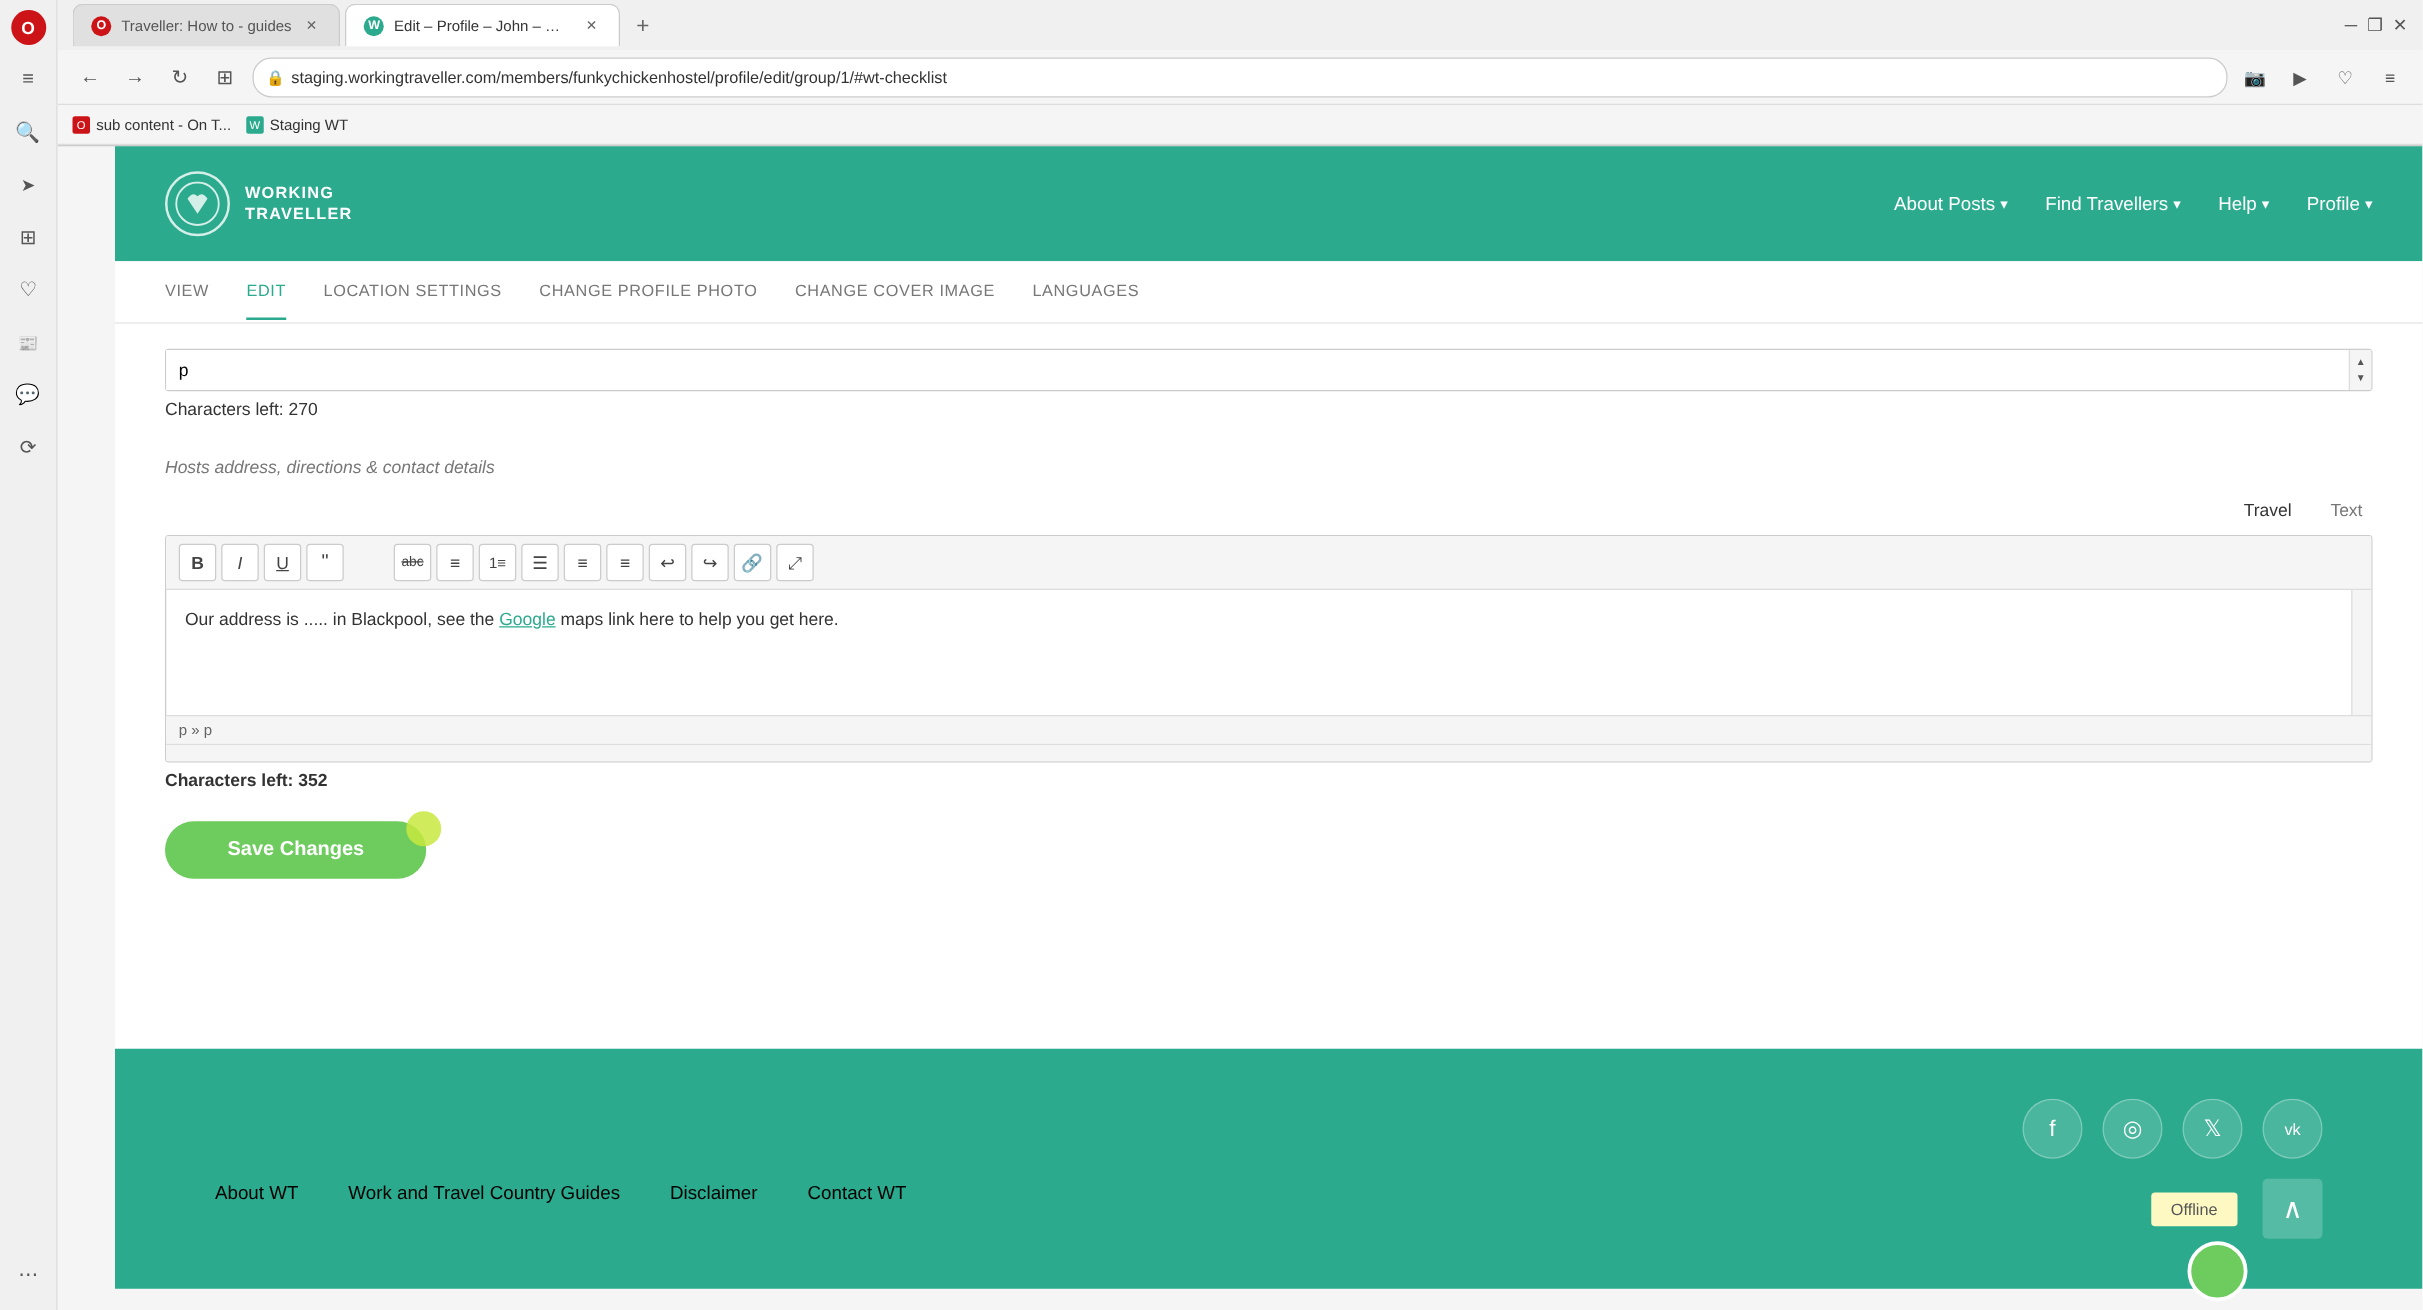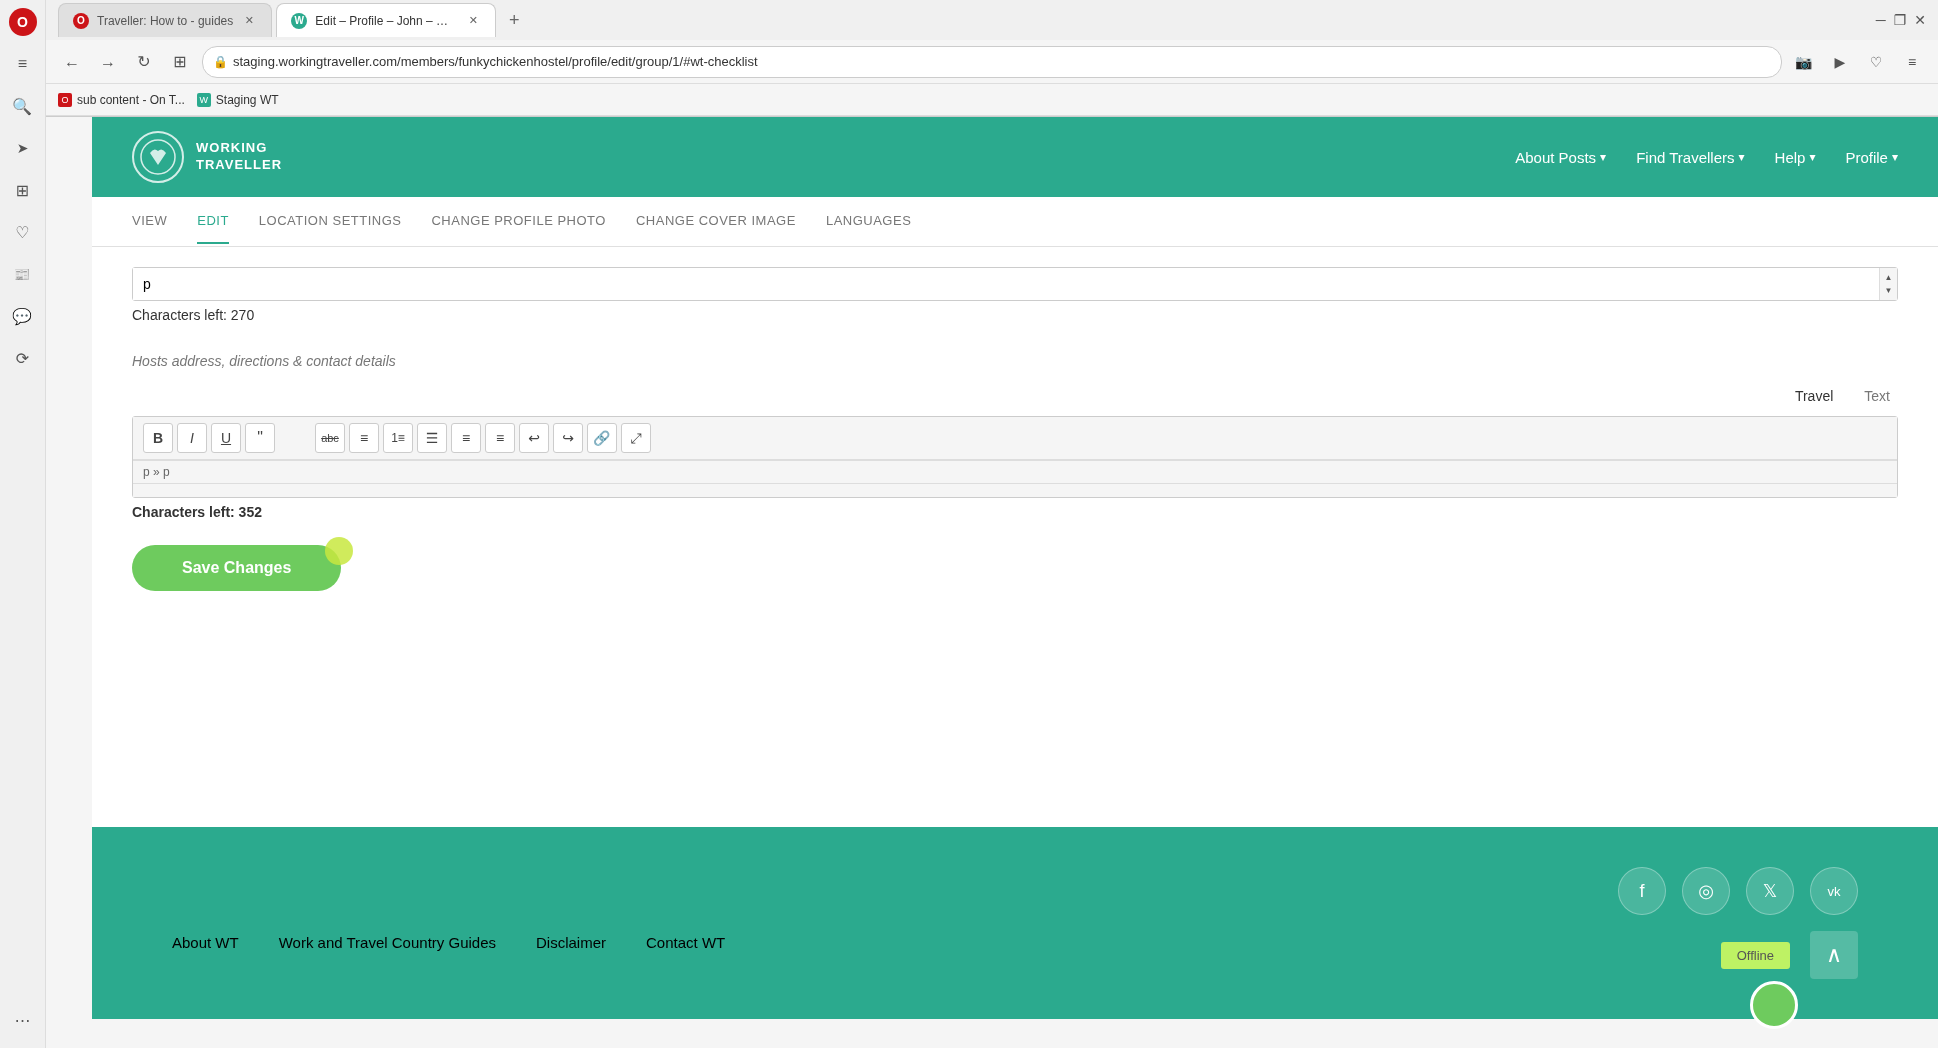--- a/index.html
+++ b/index.html
@@ -146,21 +146,21 @@
     .page-wrapper {
       margin-left: 46px;
     }
 
     
     .site-header {
       background: #2baa8e;
       display: flex;
       align-items: center;
       padding: 0 40px;
-      height: 80px;
+      height: 92px;
       justify-content: space-between;
     }
     .site-logo {
       display: flex;
       align-items: center;
       gap: 12px;
     }
     .logo-icon {
       width: 52px; height: 52px;
       border: 2px solid rgba(255,255,255,0.8);
@@ -336,21 +336,21 @@
       align-items: center;
       justify-content: center;
       cursor: pointer;
       font-size: 18px;
       color: #fff;
       border: 1px solid rgba(255,255,255,0.3);
     }
 
     
     .offline-badge {
-      background: #bef264;
+      background: #fef9c3;
       color: #555;
       padding: 6px 16px;
       border-radius: 3px;
       font-size: 13px;
     }
 
     
     .back-to-top {
       position: absolute;
       right: 0;
@@ -569,20 +569,26 @@
           <button class="toolbar-btn" title="Numbered List" style="font-size:12px;">1≡</button>
           <button class="toolbar-btn" title="Align Left">☰</button>
           <button class="toolbar-btn" title="Align Center">≡</button>
           <button class="toolbar-btn" title="Align Right" style="text-align:right;">≡</button>
           <button class="toolbar-btn" title="Undo">↩</button>
           <button class="toolbar-btn" title="Redo">↪</button>
           <button class="toolbar-btn" title="Insert Link">🔗</button>
           <button class="toolbar-btn" title="Fullscreen">⤢</button>
         </div>
 
+        <div style="display:flex;min-height:100px;position:relative;">
+          <div style="flex: 1 1 0%; padding: 15px; font-size: 14px; color: rgb(51, 51, 51);" contenteditable="true">
+            <p>Our address is ..... in Blackpool, see the <a href="#" style="color:#2baa8e;">Google</a> maps link here to help you get here.</p>
+          </div>
+          <div style="width:16px;background:#f5f5f5;border-left:1px solid #ddd;"></div>
+        </div>
 
         <div style="background:#f5f5f5;border-top:1px solid #ddd;padding:4px 10px;font-size:12px;color:#666;display:flex;justify-content:space-between;">
           <span>p » p</span>
           <div style="width:16px;"></div>
         </div>
 
         <div style="height:14px;background:#f5f5f5;border-top:1px solid #ddd;"></div>
 
       </div>
 

